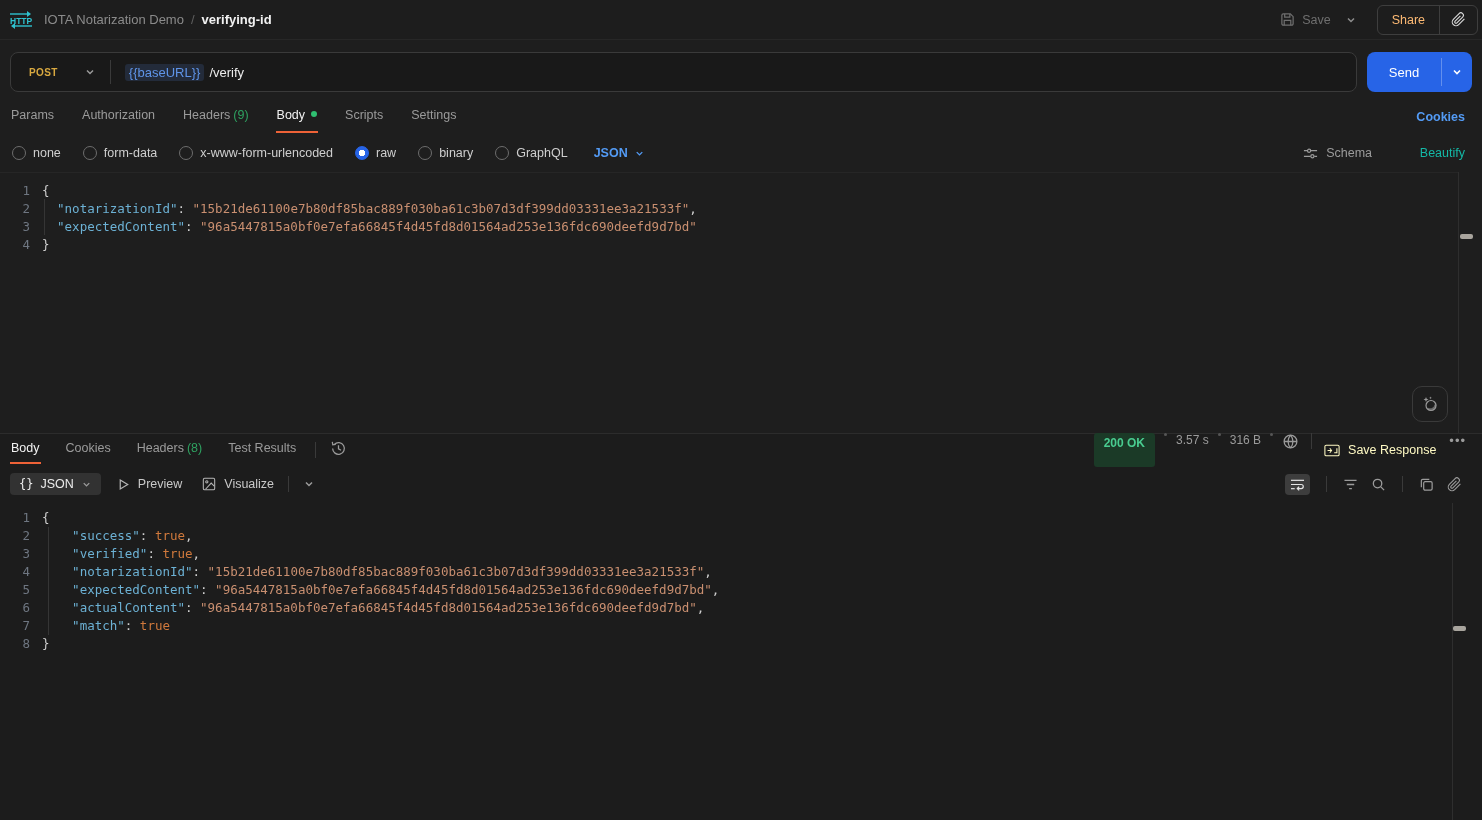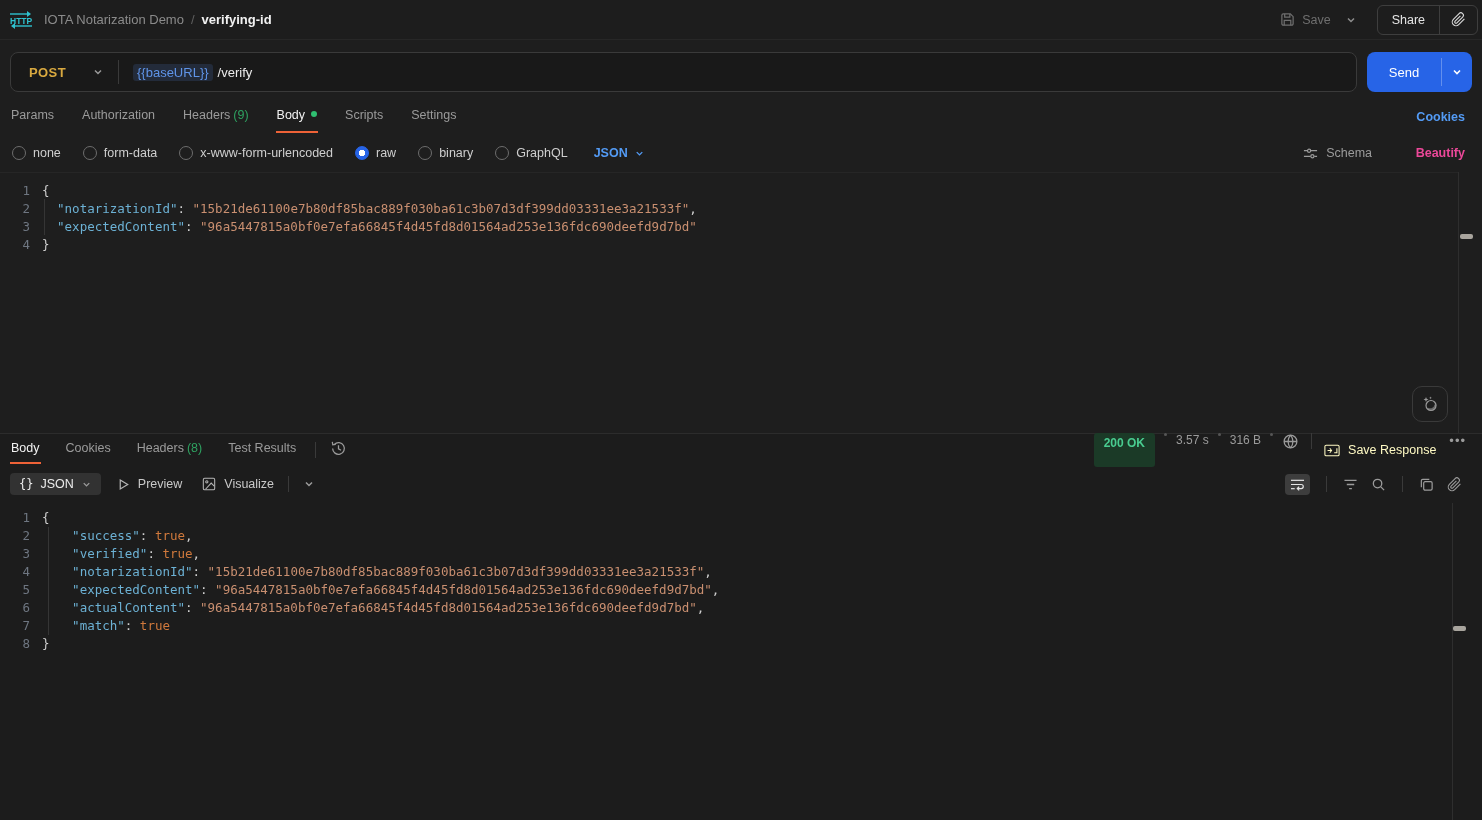--- a/index.html
+++ b/index.html
@@ -19,30 +19,30 @@
     background:#1d1d1d; border-bottom:1px solid #272727;
   }
   .http-logo { width:26px; height:20px; margin-right:10px; color:#2fc2cf; }
   .crumb-collection { color:#8b8b8b; font-size:13px; }
   .crumb-sep { color:#5f5f5f; margin:0 7px; font-size:13px; }
   .crumb-name { color:#f2f2f2; font-weight:700; font-size:13px; }
   .top-right { margin-left:auto; display:flex; align-items:center; }
   .save-btn { display:flex; align-items:center; gap:7px; color:#6f6f6f; font-size:12.5px; padding:6px 8px; border-radius:4px; cursor:default; }
   .save-caret { color:#8d8d8d; padding:6px 6px; margin-right:14px; }
   .share-group { display:flex; align-items:center; border:1px solid #3e3e3e; border-radius:6px; overflow:hidden; height:30px; }
-  .share-label { color:#e5e5e5; font-size:12.5px; padding:0 14px; display:flex; align-items:center; height:100%; }
+  .share-label { color:#fdba74; font-size:12.5px; padding:0 14px; display:flex; align-items:center; height:100%; }
   .share-div { width:1px; height:100%; background:#3e3e3e; }
   .share-link { padding:0 11px; color:#d9d9d9; display:flex; align-items:center; height:100%; }
 
   
   .url-row { position:absolute; top:52px; left:10px; right:125px; height:40px;
     border:1px solid #3a3a3a; border-radius:8px; background:#191919;
     display:flex; align-items:center; }
   .method-btn { display:flex; align-items:center; padding:0 14px 0 18px; height:100%; cursor:pointer; }
-  .method-label { color:#d9a940; font-weight:700; font-size:13px; letter-spacing:.4px; margin-right:26px; }
+  .method-label { color:#d9a940; font-weight:700; font-size:10px; letter-spacing:.4px; margin-right:26px; }
   .method-caret { color:#9a9a9a; }
   .url-div { width:1px; height:24px; background:#3a3a3a; margin-right:14px; }
   .url-text { font-size:13px; color:#ececec; display:flex; align-items:center; }
   .url-var { color:#5f94e8; background:#232b3a; border-radius:3px; padding:1px 4px; }
   .url-path { margin-left:5px; color:#ececec; }
   .send-split { position:absolute; top:52px; right:10px; width:105px; height:40px;
     background:#2764e7; border-radius:8px; display:flex; align-items:stretch; overflow:hidden; }
   .send-main { flex:1; display:flex; align-items:center; justify-content:center;
     color:#fff; font-weight:400; font-size:13px; cursor:pointer; }
   .send-sep { width:1px; background:rgba(255,255,255,.28); margin:6px 0; }
@@ -58,21 +58,21 @@
   .cookies-link { position:absolute; top:110px; right:17px; color:#539bf5; font-size:12.5px; font-weight:600; cursor:pointer; }
 
   
   .body-type-row { position:absolute; top:138px; left:12px; right:0; height:30px; display:flex; align-items:center; }
   .radio { display:flex; align-items:center; margin-right:22px; cursor:pointer; color:#cfcfcf; font-size:12.5px; }
   .rb { width:14px; height:14px; border-radius:50%; border:1px solid #6d6d6d; margin-right:7px; background:transparent; }
   .radio.sel .rb { border-color:#2764e7; background:#2764e7; box-shadow:inset 0 0 0 3px #2764e7, inset 0 0 0 8px #fff; }
   .radio.sel .rb { background:radial-gradient(circle, #ffffff 0 3px, #2764e7 3.5px); border-color:#2764e7; box-shadow:none; }
   .fmt-link { color:#539bf5; font-weight:600; display:flex; align-items:center; gap:6px; margin-left:4px; cursor:pointer; }
   .schema-btn { position:absolute; right:110px; display:flex; align-items:center; gap:8px; color:#9b9b9b; cursor:pointer; }
-  .beautify-link { position:absolute; right:17px; color:#ec4899; font-weight:700; cursor:pointer; }
+  .beautify-link { position:absolute; right:17px; color:#14b8a6; font-weight:400; cursor:pointer; }
 
   
   .editor { position:absolute; left:0; font-family:"DejaVu Sans Mono", monospace; font-size:12.5px; }
   .code-line { display:flex; height:18px; line-height:18px; white-space:pre; }
   .ln { width:30px; text-align:right; color:#6e7681; flex:none; user-select:none; }
   .code-text { margin-left:12px; }
   .tk-p { color:#cfcfcf; }
   .tk-k { color:#6cb1d4; }
   .tk-s { color:#c98f70; }
   .tk-b { color:#d0793c;text-align:right; }

